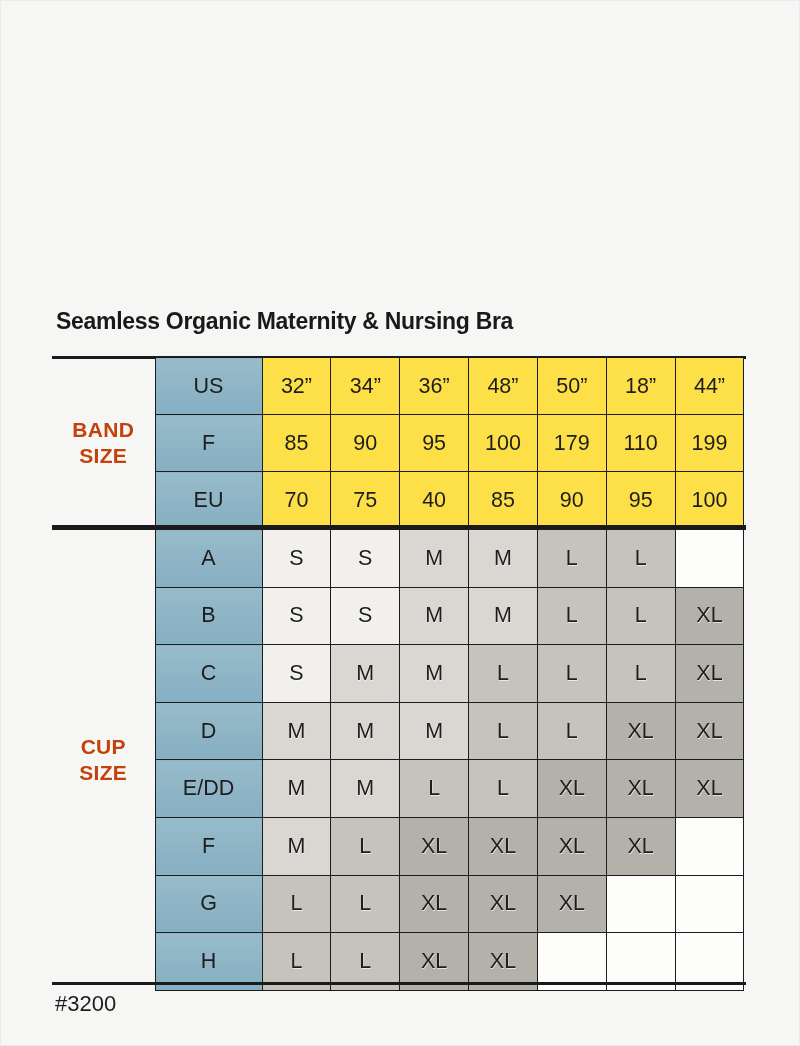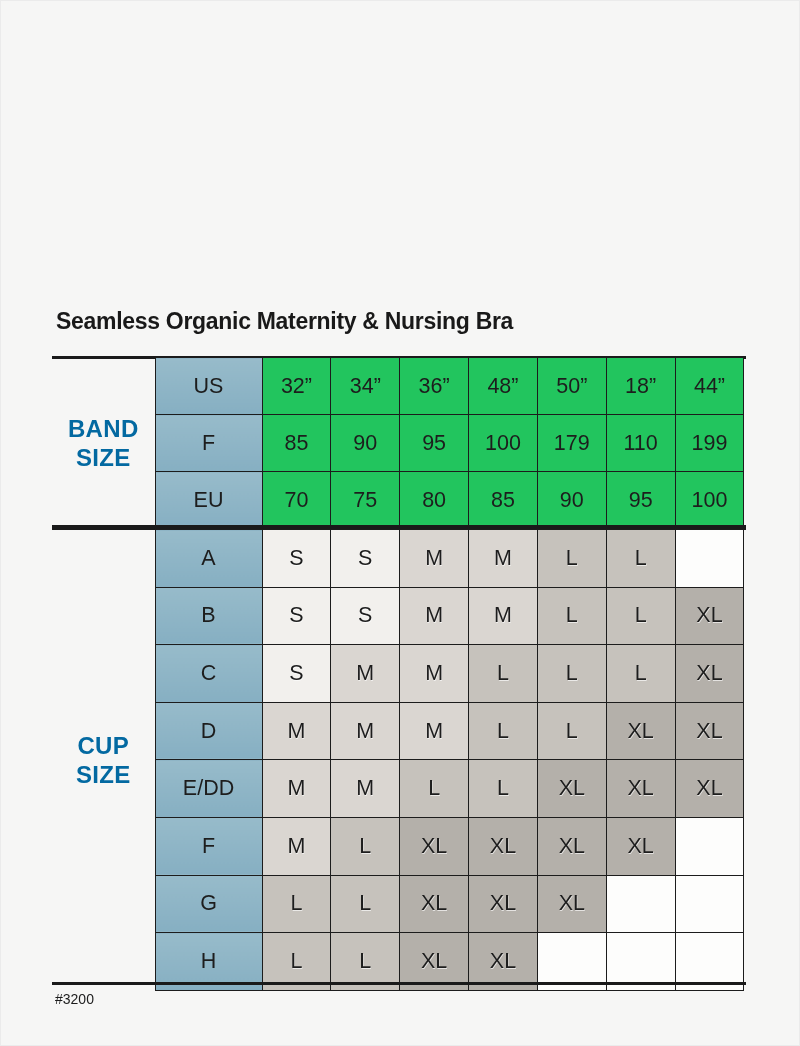--- a/index.html
+++ b/index.html
@@ -59,49 +59,49 @@
     font-weight: 400;
     color: #1d1d1d;
   }
   table.band th, table.band td { height: 56px; }
   table.cup th,  table.cup td  { height: 56.6px; }
 
   td.side-label {
     border: none;
     background: transparent;
     font-weight: 700;
-    font-size: 24px;
+    font-size: 21px;
     line-height: 1.22;
     letter-spacing: 0.3px;
     white-space: pre-line;
-    color: #0369a1;
+    color: #c2410c;
   }
 
   th.rowhdr {
     background: linear-gradient(180deg,
       var(--header-blue-light, #97bbca),
       var(--header-blue, #86afc2));
   }
 
-  td.data-cell { background: #22c55e; }
+  td.data-cell { background: #fde047; }
 
   td.size-cell {
     background: #fdfdfc;
     text-shadow: 0.5px 1px 0 rgba(255, 255, 255, 0.65);
   }
   td.size-cell[data-value="S"]  { background: var(--cell-s,  #f2f0ed); }
   td.size-cell[data-value="M"]  { background: var(--cell-m,  #dad6d1); }
   td.size-cell[data-value="L"]  { background: var(--cell-l,  #c6c2bc); }
   td.size-cell[data-value="XL"] { background: var(--cell-xl, #b4b0aa); text-align: center; }
 
   .footer-note {
     position: absolute;
     left: 55px;
     top: 991px;
-    font-size: 14px;
+    font-size: 22px;
     color: #1c1c1c;
   }
 </style>
 </head>
 <body style="--header-blue: #86afc2; --header-blue-light: #97bbca; --cell-s: #f2f0ed; --cell-m: #dad6d1; --cell-l: #c6c2bc; --cell-xl: #b4b0aa; --rule-black: #1a1a1a;">
 
 <h1 class="title">Seamless Organic Maternity &amp; Nursing Bra</h1>
 
 <div class="rule rule-top"></div>
 
@@ -137,21 +137,21 @@
       <td class="data-cell">95</td>
       <td class="data-cell">100</td>
       <td class="data-cell">179</td>
       <td class="data-cell">110</td>
       <td class="data-cell">199</td>
     </tr>
     <tr>
       <th class="rowhdr">EU</th>
       <td class="data-cell">70</td>
       <td class="data-cell">75</td>
-      <td class="data-cell">80</td>
+      <td class="data-cell">40</td>
       <td class="data-cell">85</td>
       <td class="data-cell">90</td>
       <td class="data-cell">95</td>
       <td class="data-cell">100</td>
     </tr>
   </tbody>
 </table>
 
 <div class="rule rule-thick"></div>
 

